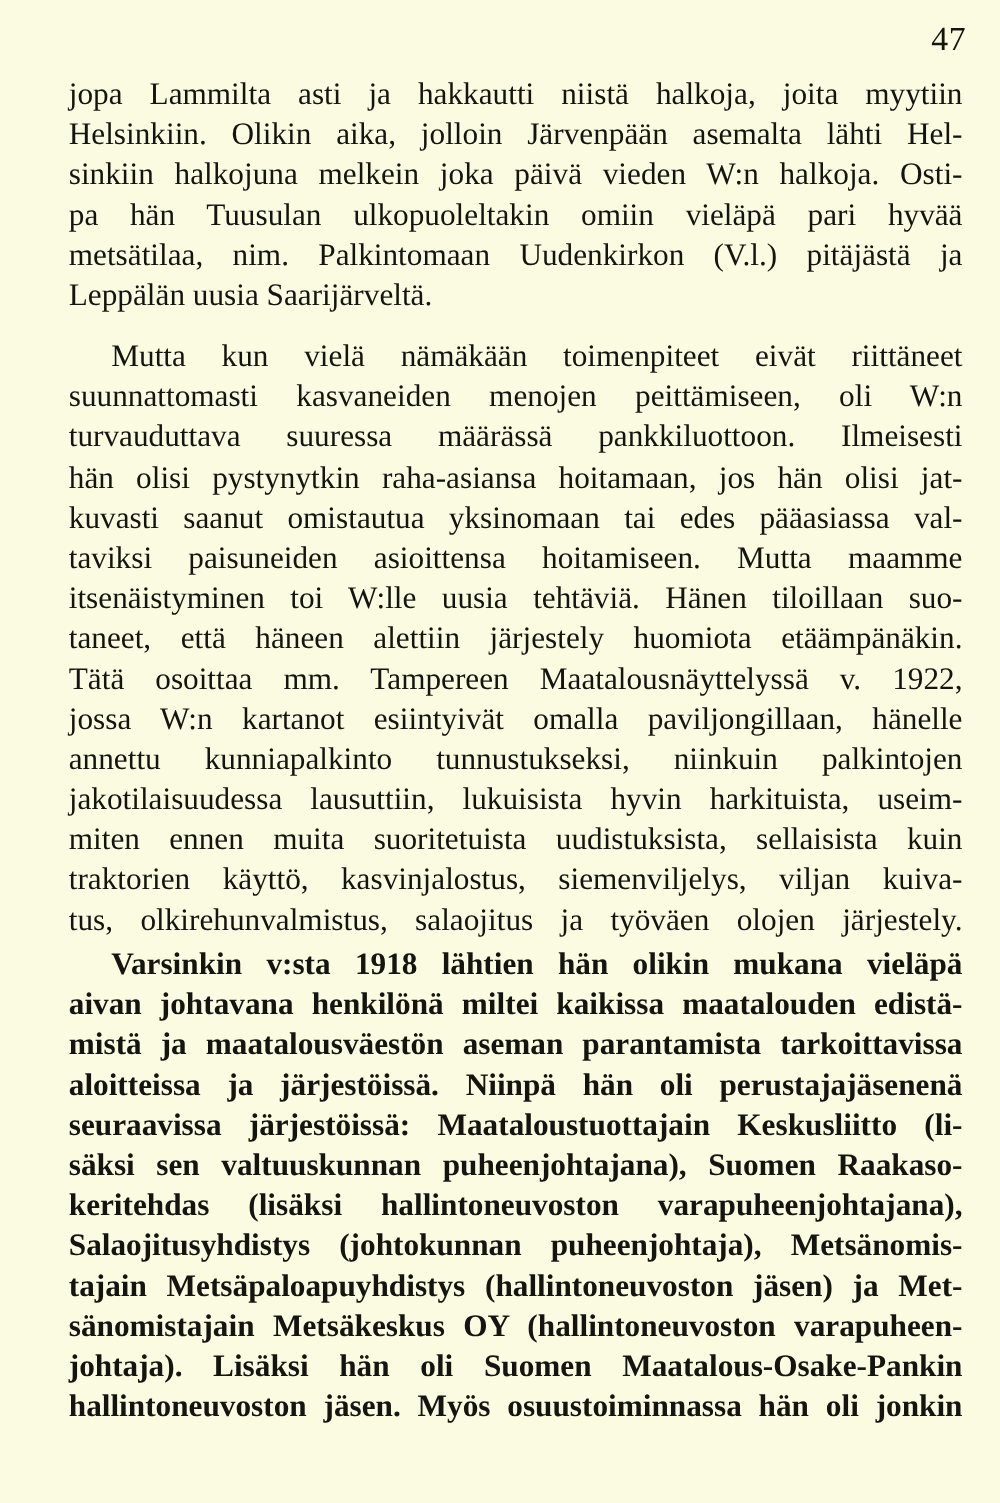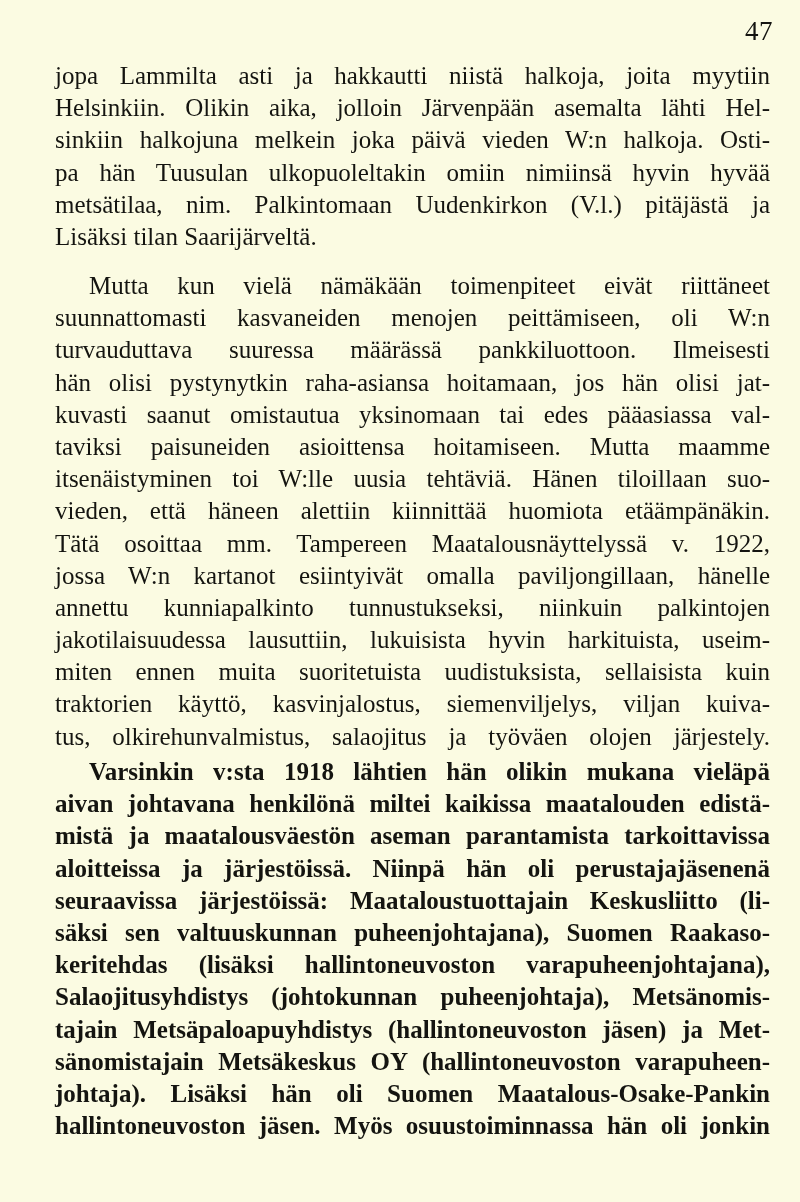--- a/index.html
+++ b/index.html
@@ -48,34 +48,34 @@
   </style>
 </head>
 <body>
 
 <div class="page-number">47</div>
 
 <div class="text-block para1">
   <span class="line" style="white-space: normal; text-align-last: justify;">jopa Lammilta asti ja hakkautti niistä halkoja, joita myytiin</span>
   <span class="line" style="white-space: normal; text-align-last: justify;">Helsinkiin. Olikin aika, jolloin Järvenpään asemalta lähti Hel-</span>
   <span class="line" style="white-space: normal; text-align-last: justify;">sinkiin halkojuna melkein joka päivä vieden W:n halkoja. Osti-</span>
-  <span class="line" style="white-space: normal; text-align-last: justify;">pa hän Tuusulan ulkopuoleltakin omiin nimiinsä hyvin hyvää</span>
+  <span class="line" style="white-space: normal; text-align-last: justify;">pa hän Tuusulan ulkopuoleltakin omiin vieläpä pari hyvää</span>
   <span class="line" style="white-space: normal; text-align-last: justify;">metsätilaa, nim. Palkintomaan Uudenkirkon (V.l.) pitäjästä ja</span>
-  <span class="line last">Lisäksi tilan Saarijärveltä.</span>
+  <span class="line last">Leppälän uusia Saarijärveltä.</span>
 </div>
 
 <div class="text-block para2">
   <span class="line indent" style="white-space: normal; text-align-last: justify;">Mutta kun vielä nämäkään toimenpiteet eivät riittäneet</span>
   <span class="line" style="white-space: normal; text-align-last: justify;">suunnattomasti kasvaneiden menojen peittämiseen, oli W:n</span>
   <span class="line" style="white-space: normal; text-align-last: justify;">turvauduttava suuressa määrässä pankkiluottoon. Ilmeisesti</span>
   <span class="line" style="white-space: normal; text-align-last: justify;">hän olisi pystynytkin raha-asiansa hoitamaan, jos hän olisi jat-</span>
   <span class="line" style="white-space: normal; text-align-last: justify;">kuvasti saanut omistautua yksinomaan tai edes pääasiassa val-</span>
   <span class="line" style="white-space: normal; text-align-last: justify;">taviksi paisuneiden asioittensa hoitamiseen. Mutta maamme</span>
   <span class="line" style="white-space: normal; text-align-last: justify;">itsenäistyminen toi W:lle uusia tehtäviä. Hänen tiloillaan suo-</span>
-  <span class="line" style="white-space: normal; text-align-last: justify;">vieden, että häneen alettiin kiinnittää huomiota etäämpänäkin.</span>
+  <span class="line" style="white-space: normal; text-align-last: justify;">taneet, että häneen alettiin järjestely huomiota etäämpänäkin.</span>
   <span class="line" style="white-space: normal; text-align-last: justify;">Tätä osoittaa mm. Tampereen Maatalousnäyttelyssä v. 1922,</span>
   <span class="line" style="white-space: normal; text-align-last: justify;">jossa W:n kartanot esiintyivät omalla paviljongillaan, hänelle</span>
   <span class="line" style="white-space: normal; text-align-last: justify;">annettu kunniapalkinto tunnustukseksi, niinkuin palkintojen</span>
   <span class="line" style="white-space: normal; text-align-last: justify;">jakotilaisuudessa lausuttiin, lukuisista hyvin harkituista, useim-</span>
   <span class="line" style="white-space: normal; text-align-last: justify;">miten ennen muita suoritetuista uudistuksista, sellaisista kuin</span>
   <span class="line" style="white-space: normal; text-align-last: justify;">traktorien käyttö, kasvinjalostus, siemenviljelys, viljan kuiva-</span>
   <span class="line" style="white-space: normal; text-align-last: justify;">tus, olkirehunvalmistus, salaojitus ja työväen olojen järjestely.</span>
 </div>
 
 <div class="text-block para3">

